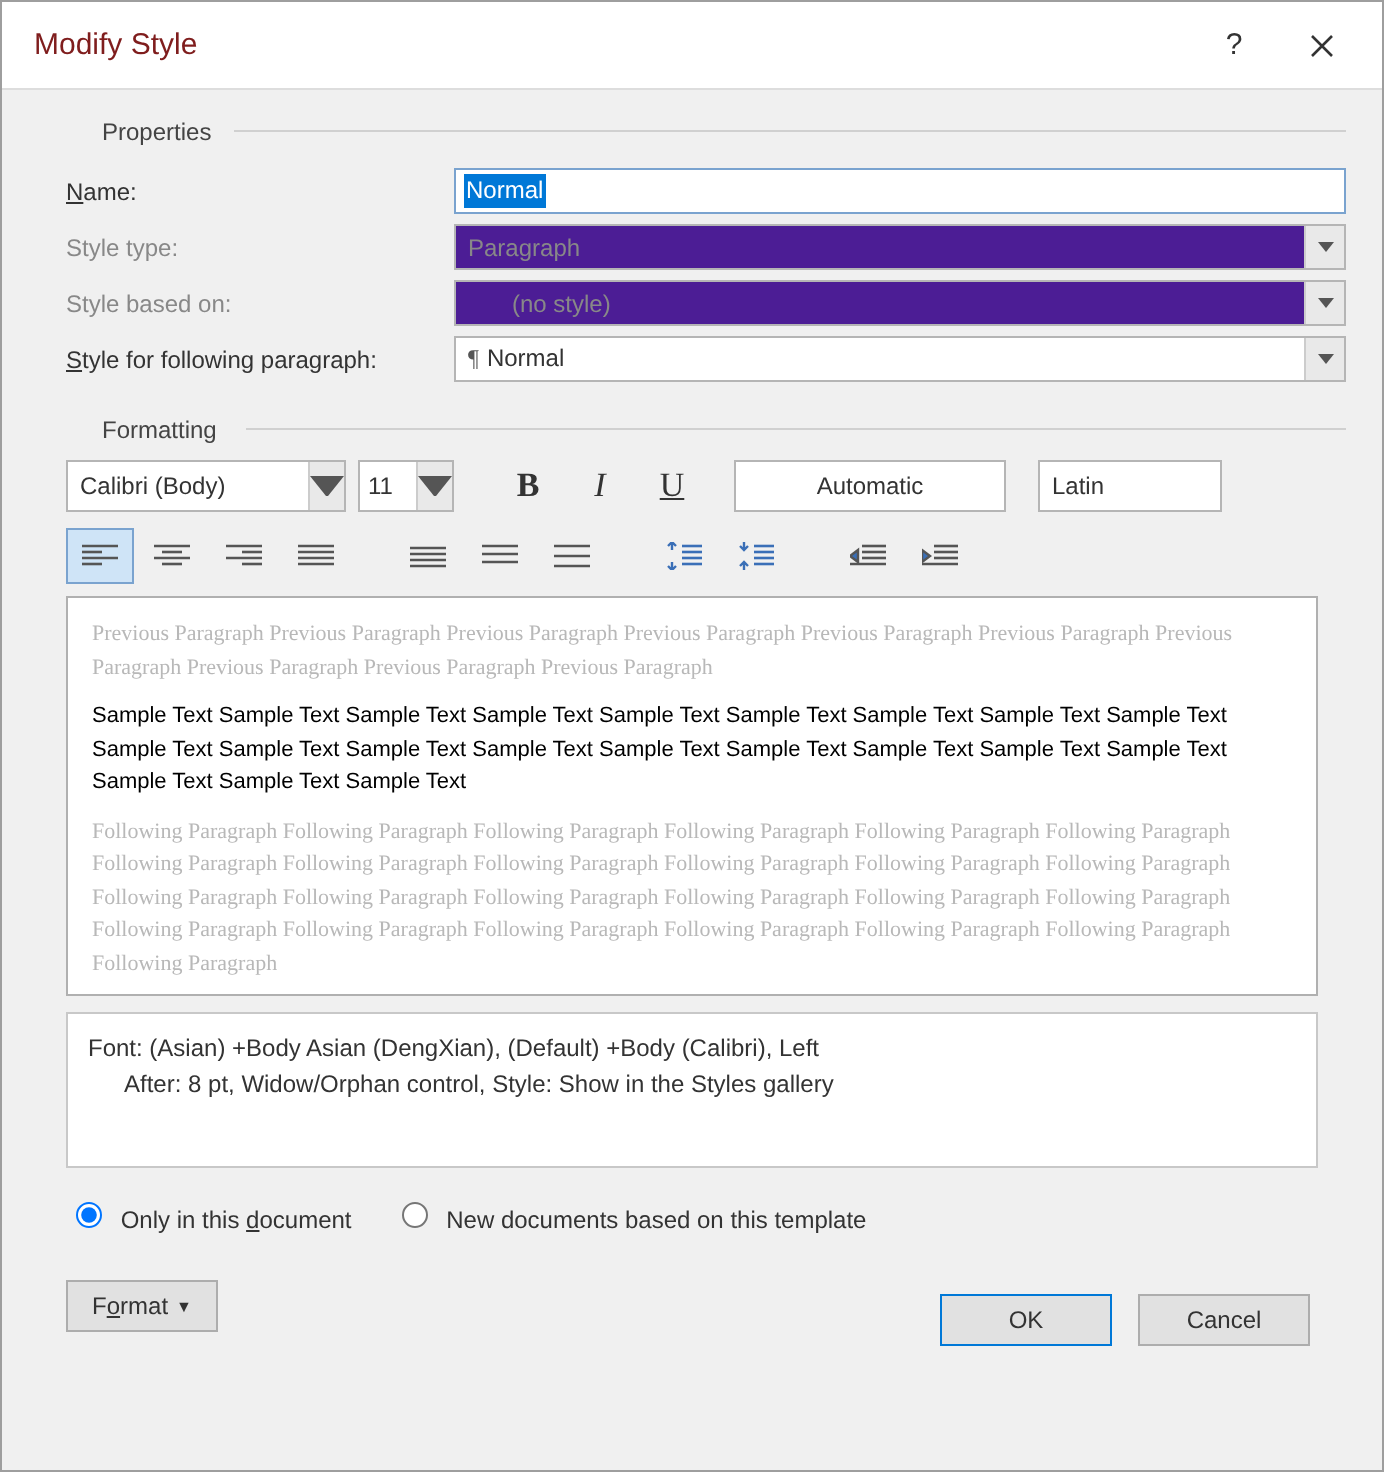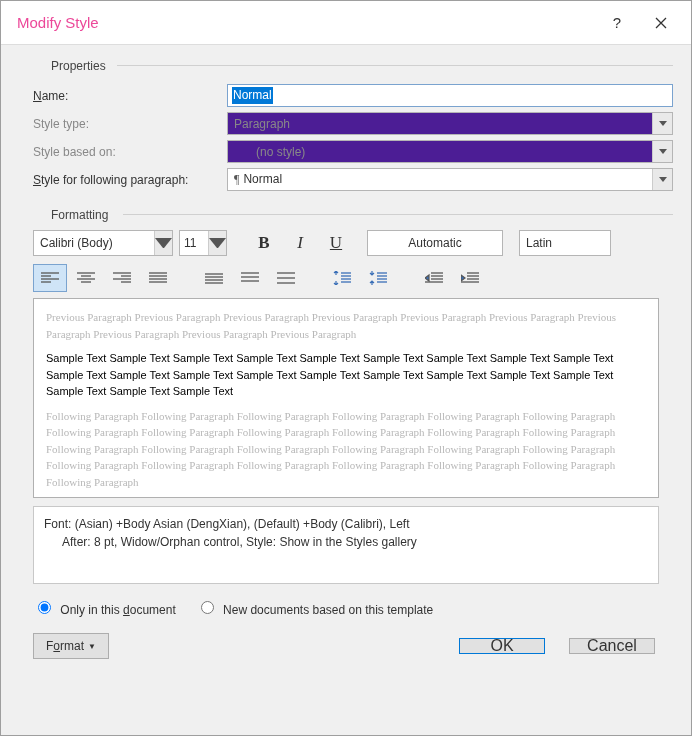--- a/index.html
+++ b/index.html
@@ -1,19 +1,19 @@
 <!DOCTYPE html>
 <html><head>
 <meta charset="utf-8">
 <style>
 * { box-sizing: border-box; font-family: 'Segoe UI', Tahoma, sans-serif; }
 body { margin: 0; background: #888; padding: 0; }
 .dialog { width: 692px; height: 736px; background: #f0f0f0; border: 1px solid #9e9e9e; box-shadow: 2px 2px 10px rgba(0,0,0,0.3); position: relative; display: flex; flex-direction: column; }
 .titlebar { height: 44px; display: flex; align-items: center; padding: 0 8px 0 16px; background: #fff; border-bottom: 1px solid #ddd;}
-.titlebar .title { flex: 1; font-size: 15px; color: #ec4899; }
+.titlebar .title { flex: 1; font-size: 15px; color: #7f1d1d; }
 .titlebar .btn { width: 44px; height: 44px; display: flex; align-items: center; justify-content: center; font-size: 15px; color: #333; cursor: default; }
 .titlebar .btn.close svg { width: 12px; height: 12px; }
 .content { padding: 10px 18px 12px 18px; flex: 1; display: flex; flex-direction: column; font-size: 12px; color: #333; }
 .section-label { font-size: 12px; color: #444; padding: 4px 0 2px 0; position: relative; margin-left: 32px; }
 .section-label::after { content:""; position:absolute; left: 66px; right:0; top:50%; height:1px; background:#d0d0d0; }
 .section-label.formatting::after { left: 72px; }
 .props { padding: 4px 0 8px 14px; }
 .prow { display: flex; align-items: center; margin: 5px 0; }
 .prow .lbl { width: 194px; color: #333; }
 .prow .lbl.disabled { color: #888; }
@@ -49,23 +49,23 @@
 .tbtn svg { width:18px; height:14px; stroke:#555; stroke-width:1.2; }
 .vsep2 { width:18px; }
 .preview { margin: 2px 14px 6px 14px; border:1px solid #b0b0b0; background:#fff; height:200px; padding:10px 12px; overflow:hidden;}
 .preview .grey { color:#b8b8b8; font-size:11px; line-height:1.5; font-family:'Times New Roman',serif;}
 .preview .black { color:#000; font-size:11px; line-height:1.5; margin:8px 0;}
 .desc { margin: 2px 14px 8px 14px; border:1px solid #c8c8c8; background:#fff; padding:8px 10px; font-size:12px; line-height:1.5; height:78px;}
 .checks { padding: 4px 0 0 14px; }
 .checks label { display:inline-flex; align-items:center; font-size:12px; margin-right:18px; }
 .checks input { margin-right:6px; }
 .radio-row { padding: 6px 0 0 14px; display:flex; gap:20px;}
-.footer { display:flex; align-items:center; padding: 16px 18px 0 14px; gap:24px;}
+.footer { display:flex; align-items:center; padding: 16px 18px 0 14px; gap:13px;}
 .footer .spacer { flex:1; }
-.pushbtn { height:16px; min-width:86px; border:1px solid #adadad; background:#e1e1e1; font-size:16px; display:flex; align-items:center; justify-content:center; padding:0 14px;}
+.pushbtn { height:26px; min-width:86px; border:1px solid #adadad; background:#e1e1e1; font-size:12px; display:flex; align-items:center; justify-content:center; padding:0 14px;margin-top:14px;}
 .pushbtn.primary { border:1.5px solid #0078d7; background:#e1e1e1;}
 .format-btn { height:26px; border:1px solid #adadad; background:#e1e1e1; font-size:12px; padding:0 12px; display:flex; align-items:center; gap:4px;}
 .format-btn .caret { font-size:8px; }
 svg.chev path { fill:#555; }
 .para-icon { width:18px; height:12px; }
 .para-icon line { stroke:#555; stroke-width:1.3;}
 .spacing-icon line { stroke:#3a6fb7; stroke-width:1.3;}
 .indent-icon line { stroke:#555; stroke-width:1.3;}
 .indent-icon .arrow { fill:#3a6fb7;}
 </style>

